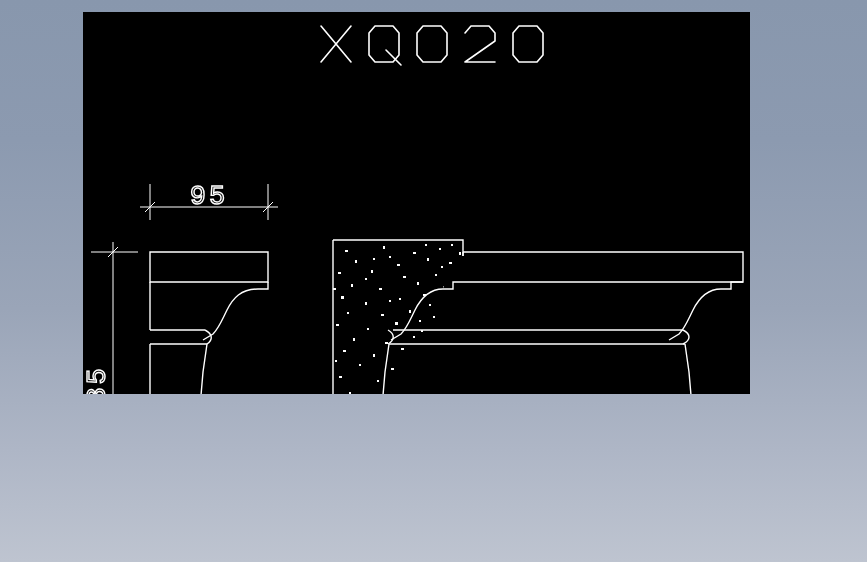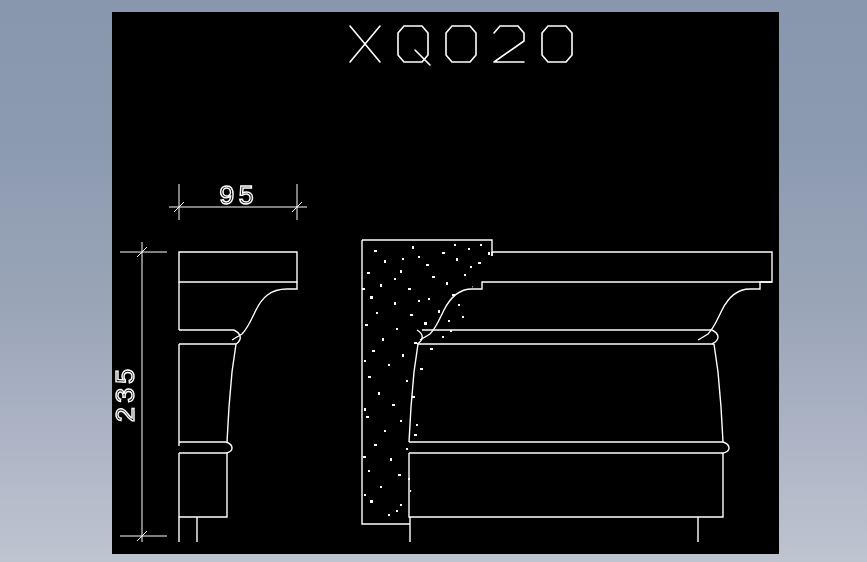--- a/index.html
+++ b/index.html
@@ -15,24 +15,24 @@
     font-family: "Liberation Sans", sans-serif;
   }
   #app {
     position: relative;
     width: 867px;
     height: 562px;
     background: linear-gradient(to bottom, #8897ad 0%, #8c9ab0 25%, #9aa5b8 55%, #aeb6c6 80%, #bec4d0 100%);
   }
   #canvas-area {
     position: absolute;
-    left: 112px;
+    left: 83px;
     top: 12px;
     width: 667px;
-    height: 542px;
+    height: 382px;
     background: #000000;
     overflow: hidden;
   }
   #drawing {
     position: absolute;
     left: 0;
     top: 0;
     width: 667px;
     height: 530px;
     display: block;

